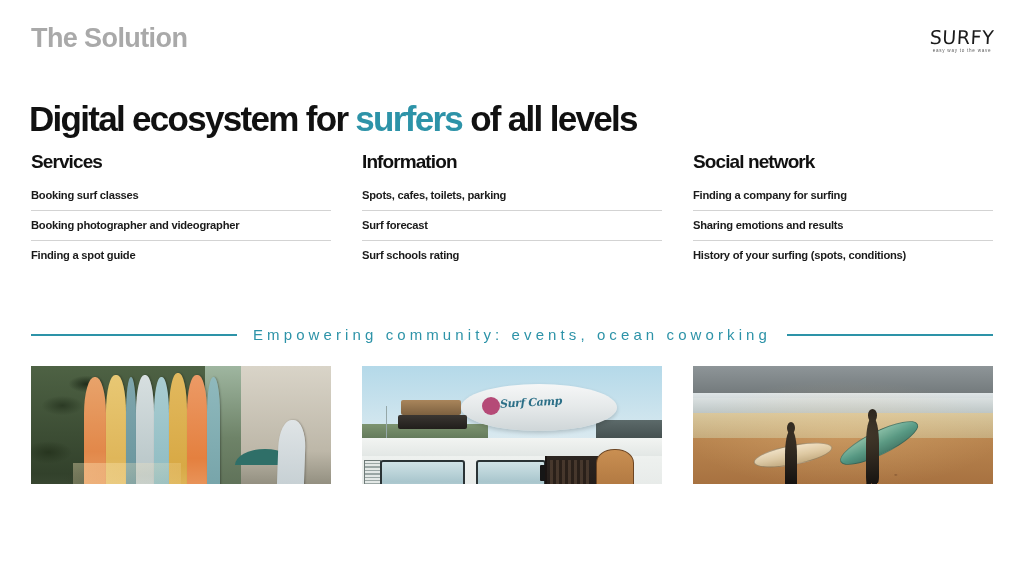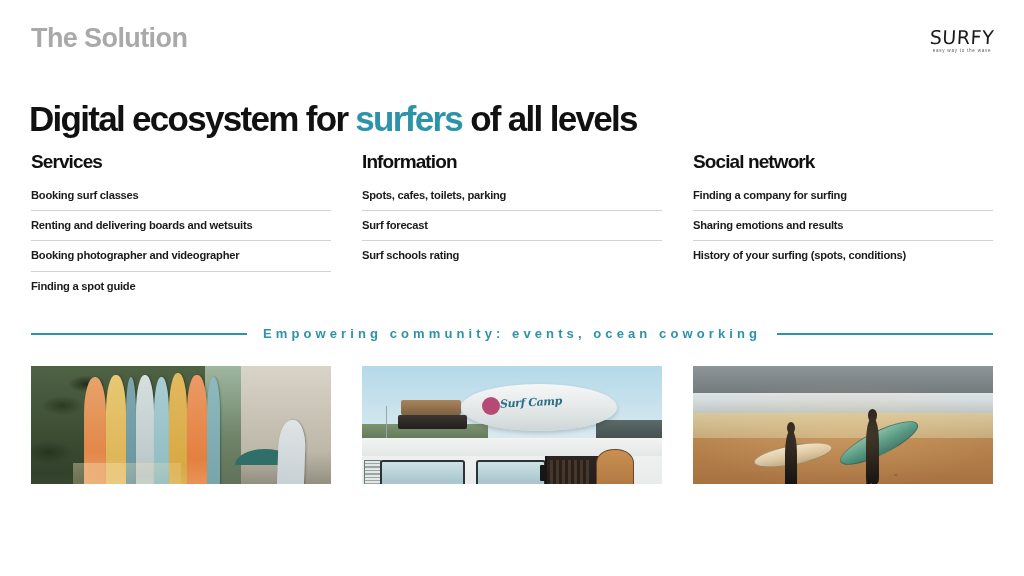--- a/index.html
+++ b/index.html
@@ -117,22 +117,22 @@
     align-items: center;
     gap: 16px;
   }
   .banner-rule {
     flex: 1 1 auto;
     height: 2px;
     background: #2d93a8;
   }
   .banner-text {
     flex: 0 0 auto;
-    font-size: 13px;
-    font-weight: 700;
+    font-size: 15px;
+    font-weight: 400;
     letter-spacing: 4.1px;
     color: #2d93a8;
     white-space: nowrap;
     line-height: 1;
   }
 
   
   .photos {
     position: absolute;
     left: 31px;
@@ -319,21 +319,20 @@
     <div class="logo-mark">SURFY</div>
     <div class="logo-tag">easy way to the wave</div>
   </div>
 
   <div class="cols">
 
     <div class="col">
       <div class="col-title">Services</div>
       <ul class="col-list">
         <li class="col-item">Booking surf classes</li>
-        <li class="col-item">Renting and delivering boards and wetsuits</li>
         <li class="col-item">Booking photographer and videographer</li>
         <li class="col-item last">Finding a spot guide</li>
       </ul>
     </div>
 
     <div class="col">
       <div class="col-title">Information</div>
       <ul class="col-list">
         <li class="col-item">Spots, cafes, toilets, parking</li>
         <li class="col-item">Surf forecast</li>

